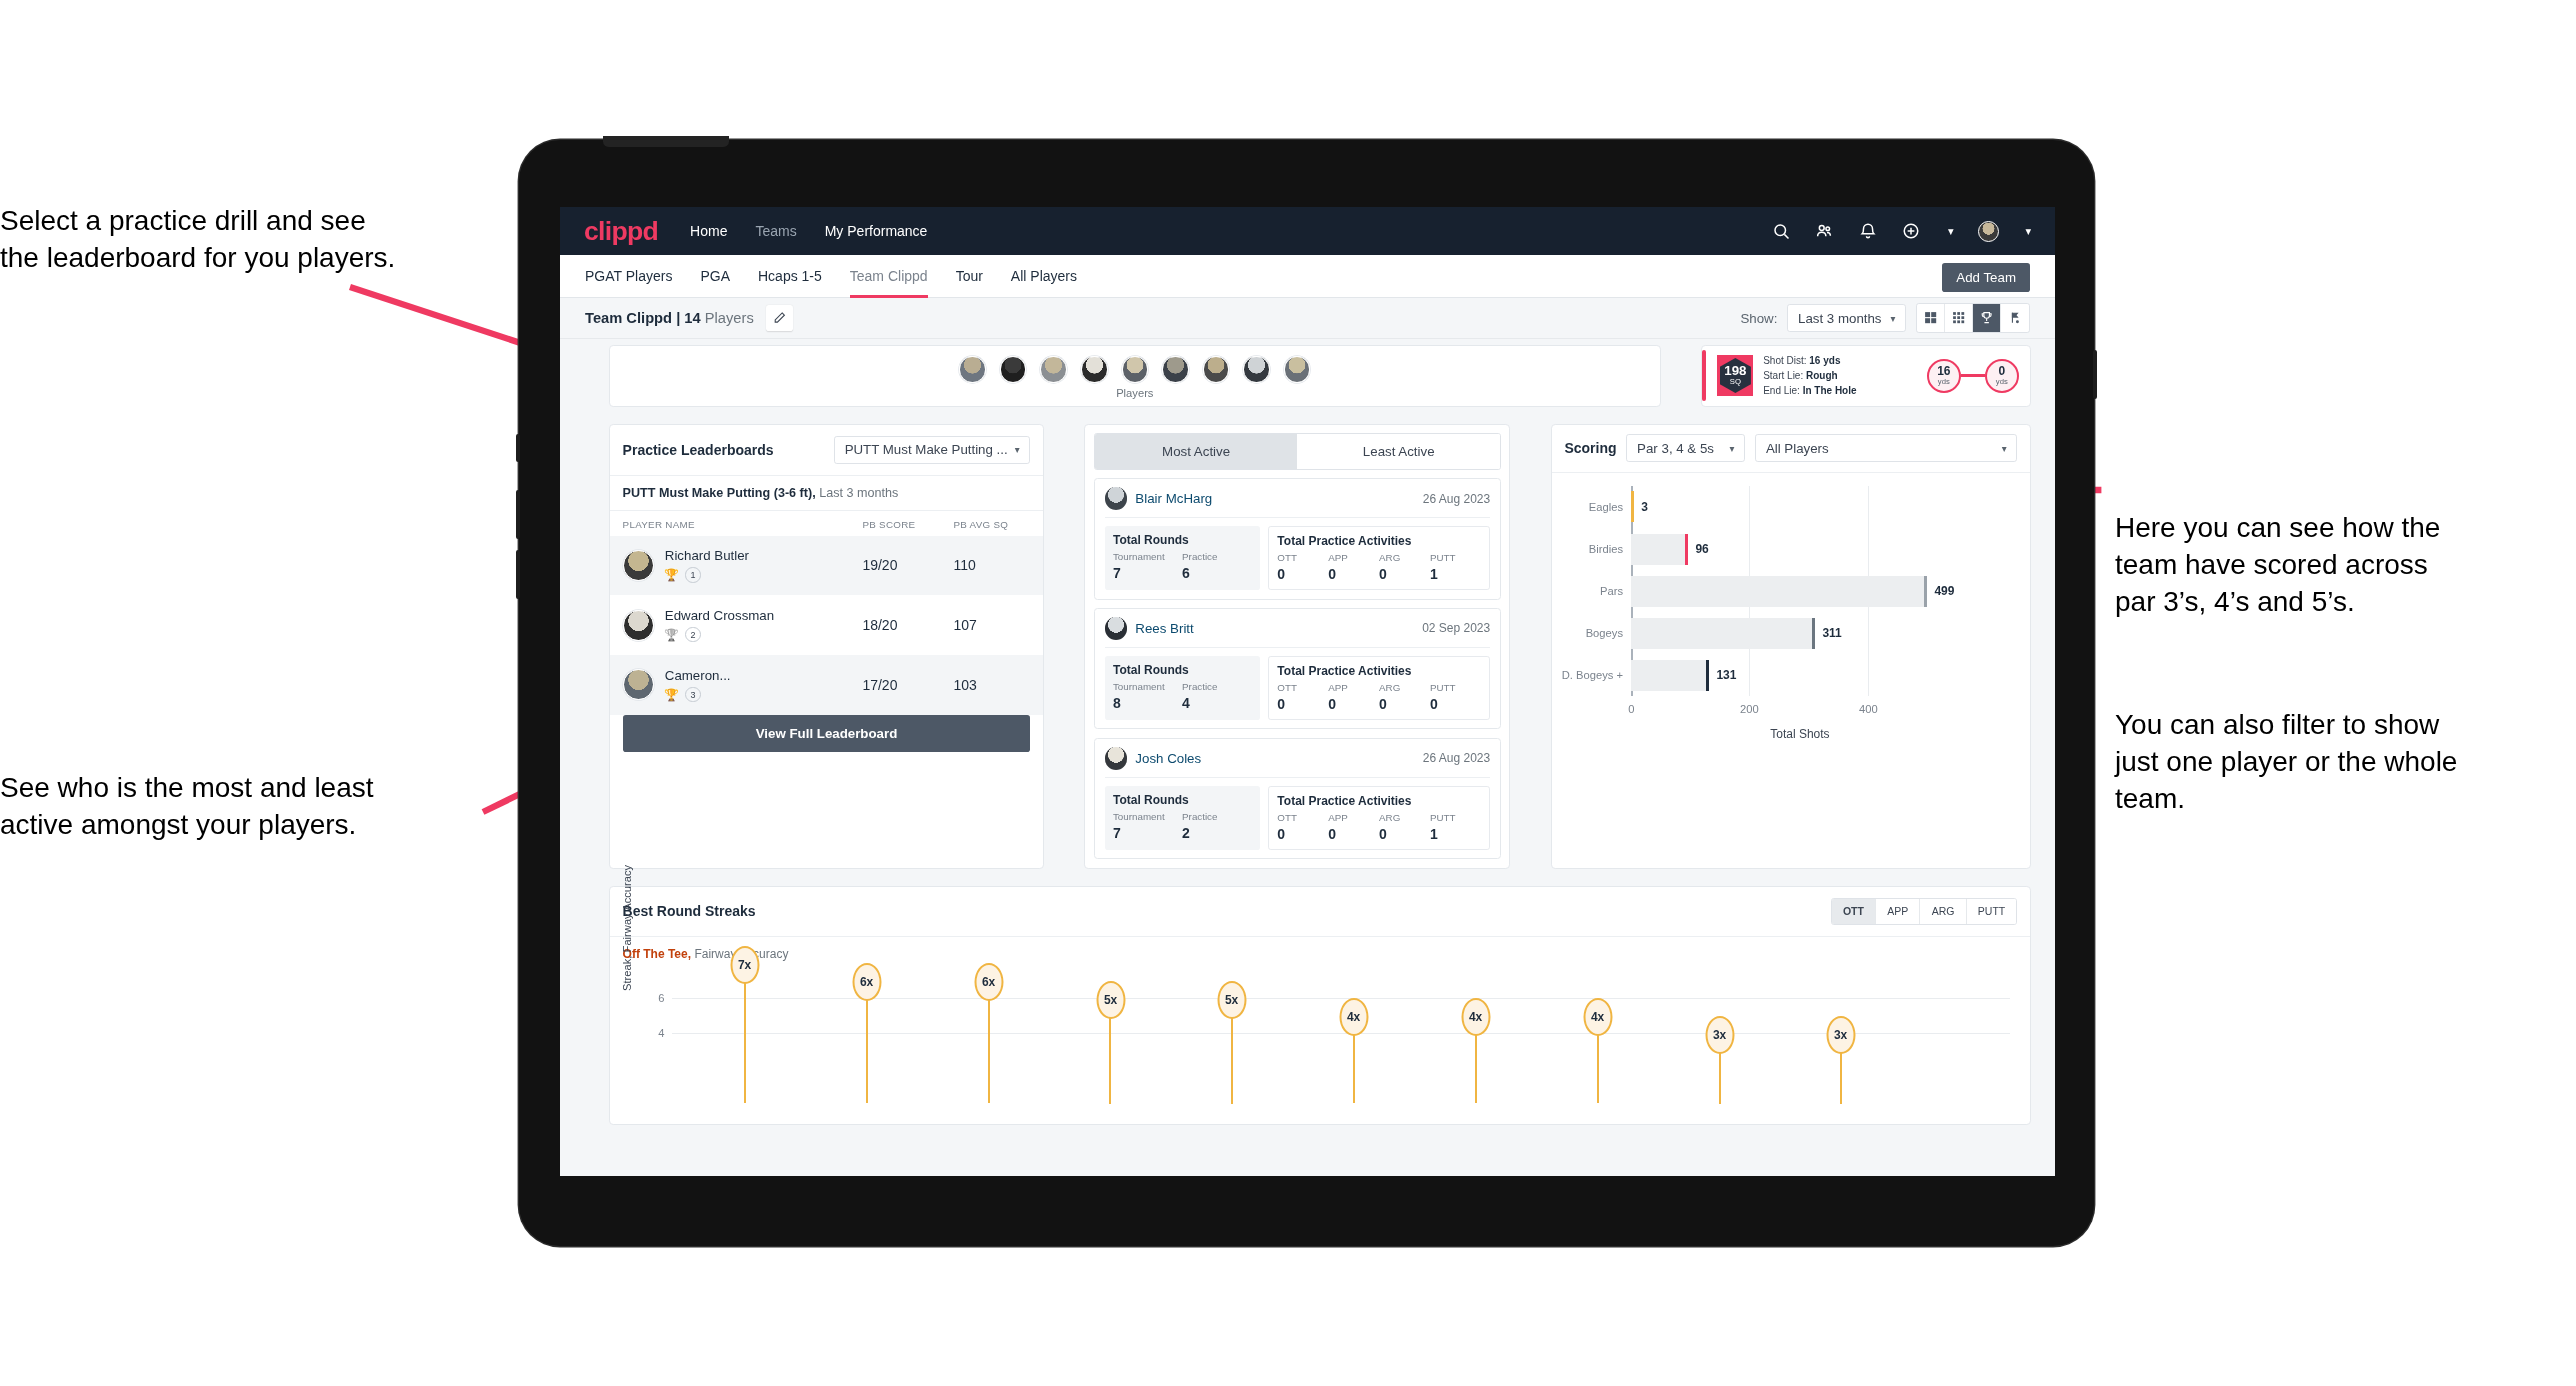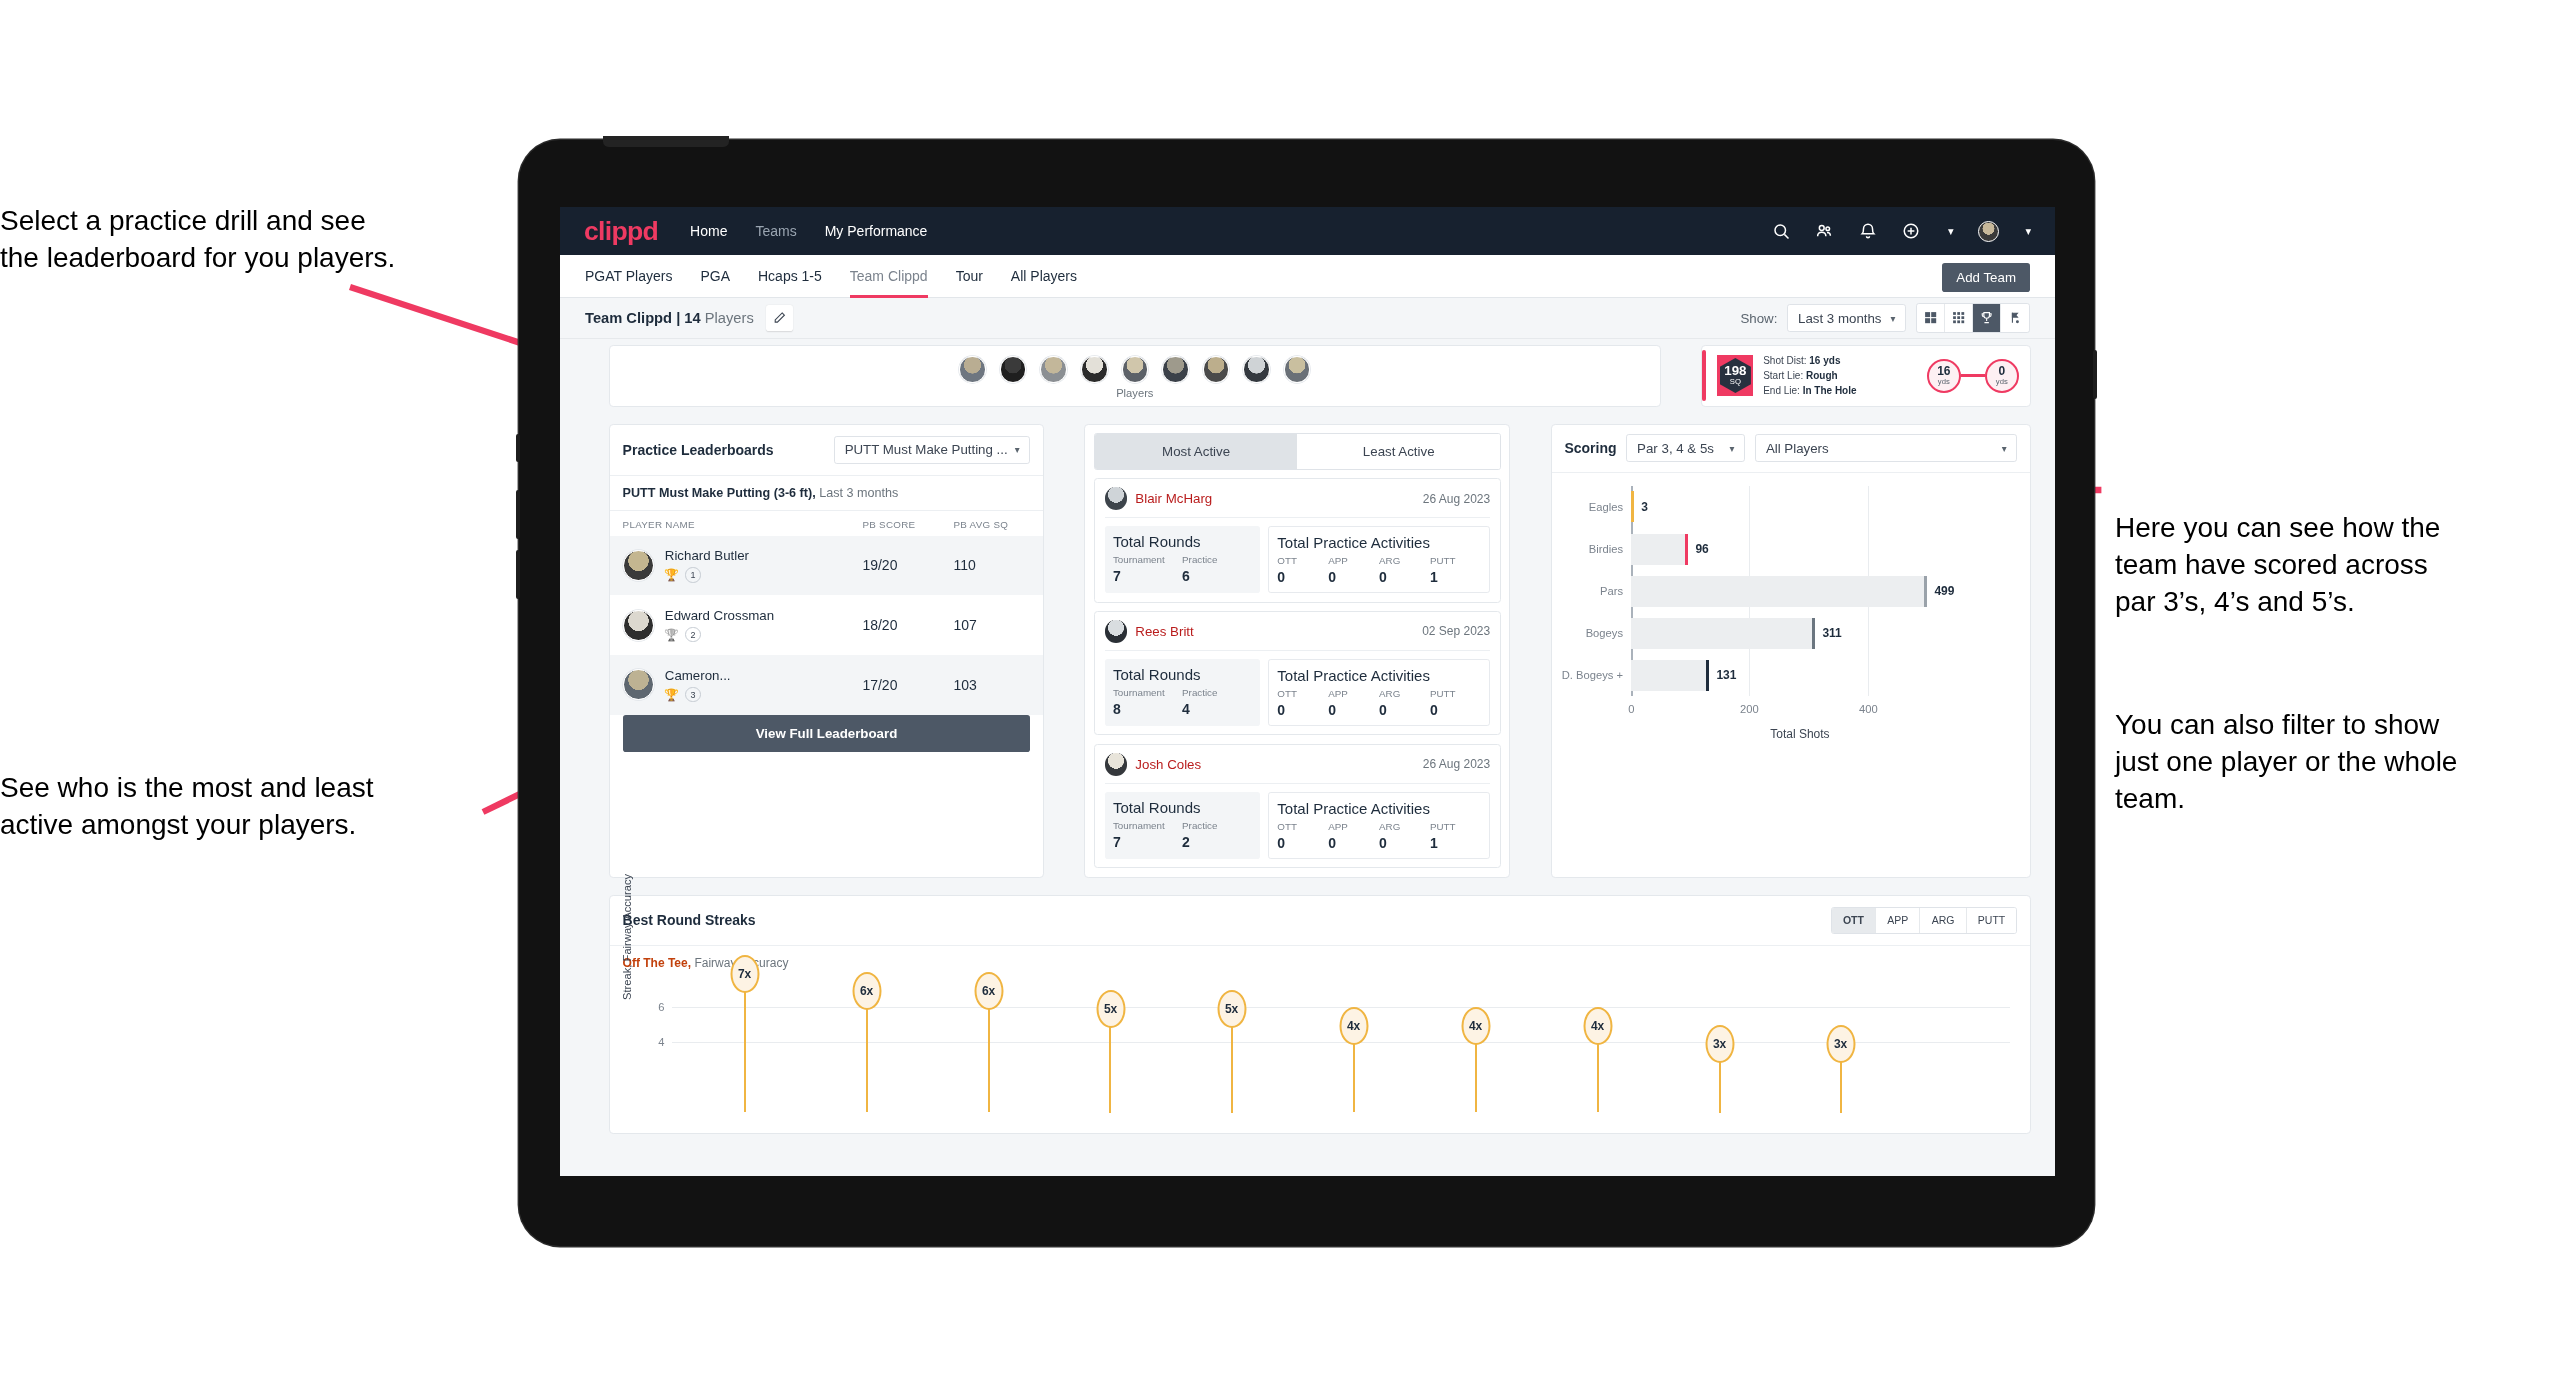--- a/index.html
+++ b/index.html
@@ -192,26 +192,26 @@
   }
 
   
   .macard { flex: 0 0 426px; padding: 8.4px; }
   .matabs{display:flex;border:0.7px solid #dfe3e8;border-radius:2.8px;overflow:hidden;}
   .matab{flex:1;text-align:center;padding:9.8px;font-size:13.3px;color:#3c4552;background:#fff;}
   .matab.active{background:#dfe3e7;}
   .actcard{border:0.7px solid #e4e8ec;border-radius:3.5px;margin-top:8.4px;padding:8.4px 9.8px;}
   .acthead{display:flex;align-items:center;padding-bottom:7px;border-bottom:0.7px solid #eceff2;}
   .act-av{width:22.4px;height:22.4px;border-radius:50%;margin-right:8.4px;}
-  .act-name{font-size:13.3px;color:#b91c1c;}
+  .act-name{font-size:13.3px;color:#0c4a6e;}
   .act-date{margin-left:auto;font-size:12px;color:#6c757d;}
   .actbody{display:flex;gap:8.4px;margin-top:8.4px;}
   .tr-box{flex:0 0 155px;background:#f3f5f7;border-radius:2.8px;padding:7px 8.4px;}
   .tp-box{flex:1;border:0.7px solid #e7eaee;border-radius:2.8px;padding:7px 8.4px;}
-  .bx-title{font-size:15px;font-weight:400;color:#1e2c3c;margin-bottom:4.2px;}
+  .bx-title{font-size:12px;font-weight:700;color:#1e2c3c;margin-bottom:4.2px;}
   .bx-cols{display:flex;}
   .bx-col{flex:1;}
   .bx-lbl{font-size:9.8px;color:#7b838d;}
   .bx-val{font-size:14px;font-weight:700;color:#1e2c3c;margin-top:2.8px;}
 
   
   .sccard{flex:1;padding:0;display:flex;flex-direction:column;}
   .schead{display:flex;align-items:center;gap:9.8px;padding:9.8px 12.6px;border-bottom:0.7px solid #eceff2;}
   .schead .t{font-size:14px;font-weight:700;color:#1e2c3c;}
   .scchart{flex:1;position:relative;padding: 12.6px 12.6px 5.6px 12.6px;}

